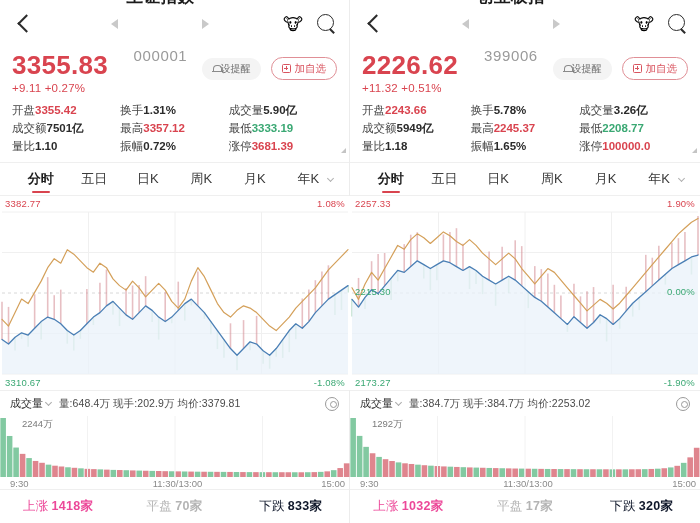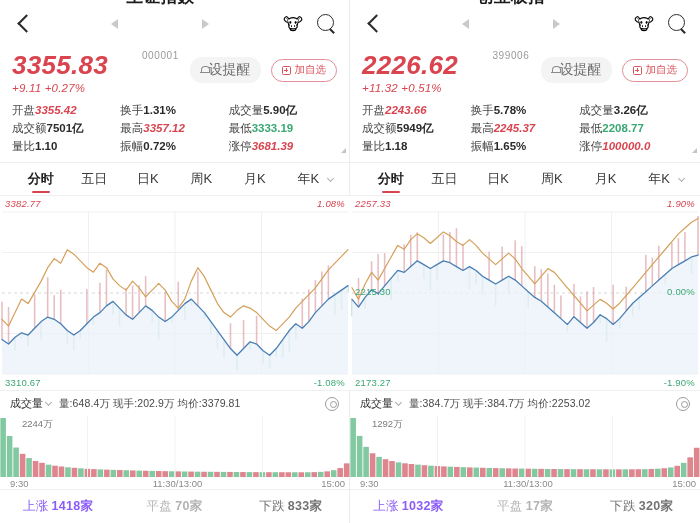--- a/index.html
+++ b/index.html
@@ -23,42 +23,42 @@
     content: ""; position: absolute; left: 8px; top: 6px;
     width: 11px; height: 11px; border-left: 2px solid #2b2b2b; border-bottom: 2px solid #2b2b2b;
     transform: rotate(45deg);
   }
   .hdr-mid { flex: 1; display: flex; align-items: center; justify-content: center; gap: 8px; }
   .tri { width: 0; height: 0; border-top: 5px solid transparent; border-bottom: 5px solid transparent; }
   .tri.l { border-right: 7px solid #c9c9c9; }
   .tri.r { border-left: 7px solid #c9c9c9; }
   .title-wrap { text-align: center; }
   .title-main { font-size: 16.5px; color: #1b1b1b; font-weight: 700; line-height: 19px; letter-spacing: .5px; }
-  .title-code { font-size: 10px; color: #9a9a9a; line-height: 13px; letter-spacing: .6px; margin-top: 43px; }
+  .title-code { font-size: 15px; color: #9a9a9a; line-height: 13px; letter-spacing: .6px; margin-top: 43px; }
   .hdr-right { display: flex; align-items: center; gap: 12px; flex: 0 0 auto; }
   .emoji-ic { font-size: 17px; line-height: 1; cursor: pointer; }
   .search-ic { width: 22px; height: 22px; position: relative; cursor: pointer; }
   .search-ic::before {
     content: ""; position: absolute; left: 2px; top: 1px; width: 15px; height: 15px;
     border: 1.8px solid #2b2b2b; border-radius: 50%;
   }
   .search-ic::after {
     content: ""; position: absolute; left: 15px; top: 15px; width: 6px; height: 1.8px;
     background: #2b2b2b; transform: rotate(45deg); transform-origin: left center;
   }
 
   
   .quote { padding: 2px 12px 0 12px; position: relative; }
   .q-row1 { display: flex; align-items: flex-start; justify-content: space-between; }
   .q-price { font-size: 26px; font-weight: 700; line-height: 30px; letter-spacing: .3px; }
   .q-chg { font-size: 11.5px; line-height: 17px; letter-spacing: .2px; }
   .q-btns { display: flex; align-items: center; gap: 10px; padding-top: 7px; }
   .btn-alert {
     display: flex; align-items: center; 
-    background: #f4f4f4; color: #6e6e6e; font-size: 14px;
+    background: #f4f4f4; color: #6e6e6e; font-size: 10px;
     border-radius: 12px; padding: 4px 10px; cursor: pointer; white-space: nowrap;
   }
   .bell { width: 9px; height: 10px; position: relative; display: inline-block; }
   .bell::before {
     content: ""; position: absolute; left: 1px; top: 1px; width: 7px; height: 6px;
     border: 1.1px solid #8a8a8a; border-bottom: none; border-radius: 4px 4px 0 0;
   }
   .bell::after {
     content: ""; position: absolute; left: 0px; top: 7px; width: 9px; height: 1.1px; background: #8a8a8a;
   }
@@ -73,21 +73,21 @@
   }
   .plusbox::before { content: ""; position: absolute; left: 1.3px; top: 3.1px; width: 4.2px; height: 1px; background: #d9545f; }
   .plusbox::after  { content: ""; position: absolute; left: 3.1px; top: 1.3px; width: 1px; height: 4.2px; background: #d9545f; }
 
   
   .stats { display: grid; grid-template-columns: 1fr 1fr 1fr; margin-top: 6px; row-gap: 3px; }
   .cell { display: flex; align-items: baseline; padding-right: 10px; }
   .cell:last-child { padding-right: 0; }
   .ck { font-size: 11.5px; color: #454545; white-space: nowrap; }
   .cv { font-size: 11.5px; font-weight: 700; white-space: nowrap; }
-  .up { color: #d9444f; font-style: italic; }
+  .up { color: #d9444f; }
   .down { color: #3aa873; }
   .flat { color: #2b2b2b; }
 
   .corner { position: absolute; right: 3px; bottom: 1px; width: 0; height: 0;
             border-left: 5px solid transparent; border-bottom: 5px solid #c4c4c4; }
 
   
   .tabs {
     display: flex; align-items: center; height: 34px;
     border-top: 1px solid #efefef; border-bottom: 1px solid #efefef;
@@ -148,23 +148,23 @@
   .t-lbl.c { right: 4px; }
 
   
   .breadth {
     position: absolute; bottom: 0; left: 0; right: 0; height: 34px;
     border-top: 1px solid #efefef; display: flex; align-items: center;
   }
   .br-item { flex: 1; text-align: center; font-size: 12.5px; letter-spacing: .3px; }
   .br-item .k { margin-right: 3px; }
   .br-item .v { font-weight: 700; }
-  .br-up { color: #8b5cf6; }
+  .br-up { color: #ec4899; }
   .br-flat { color: #b4b4b4; }
-  .br-down { color: #737373; }
+  .br-down { color: #0f172a; }
 </style>
 </head>
 <body>
 
 <div class="app">
 
   <div class="panel left">
 
     <div class="hdr">
       <div class="back-ic"></div>

